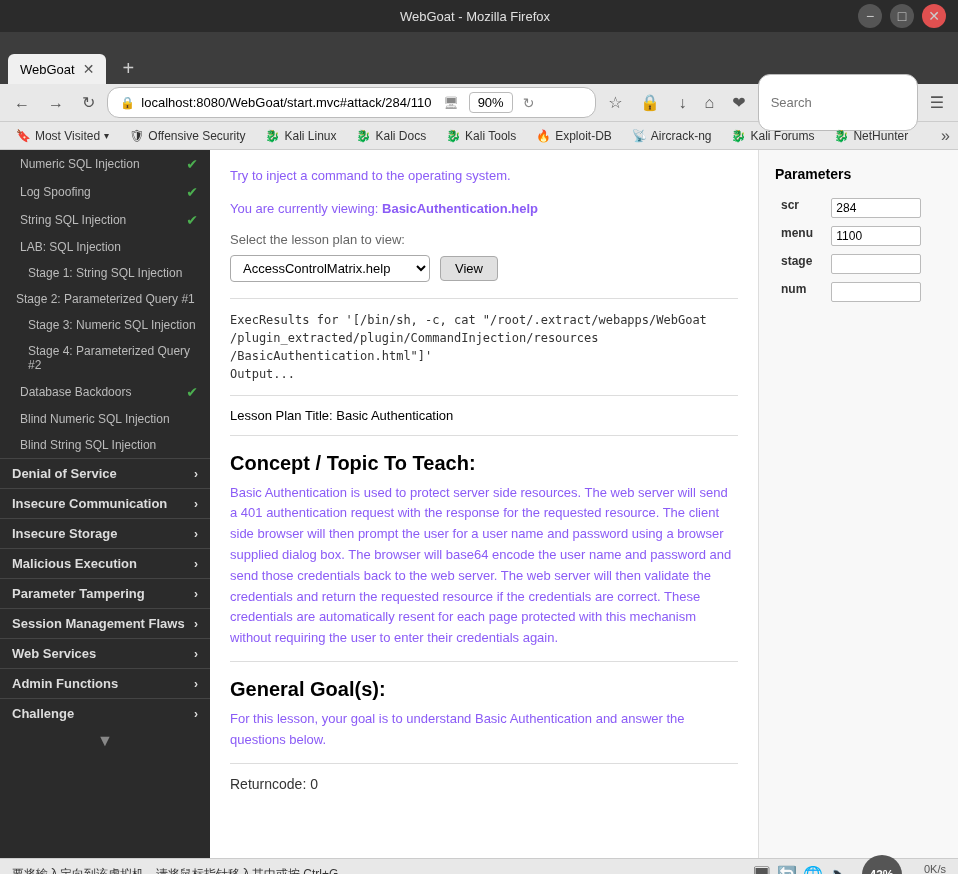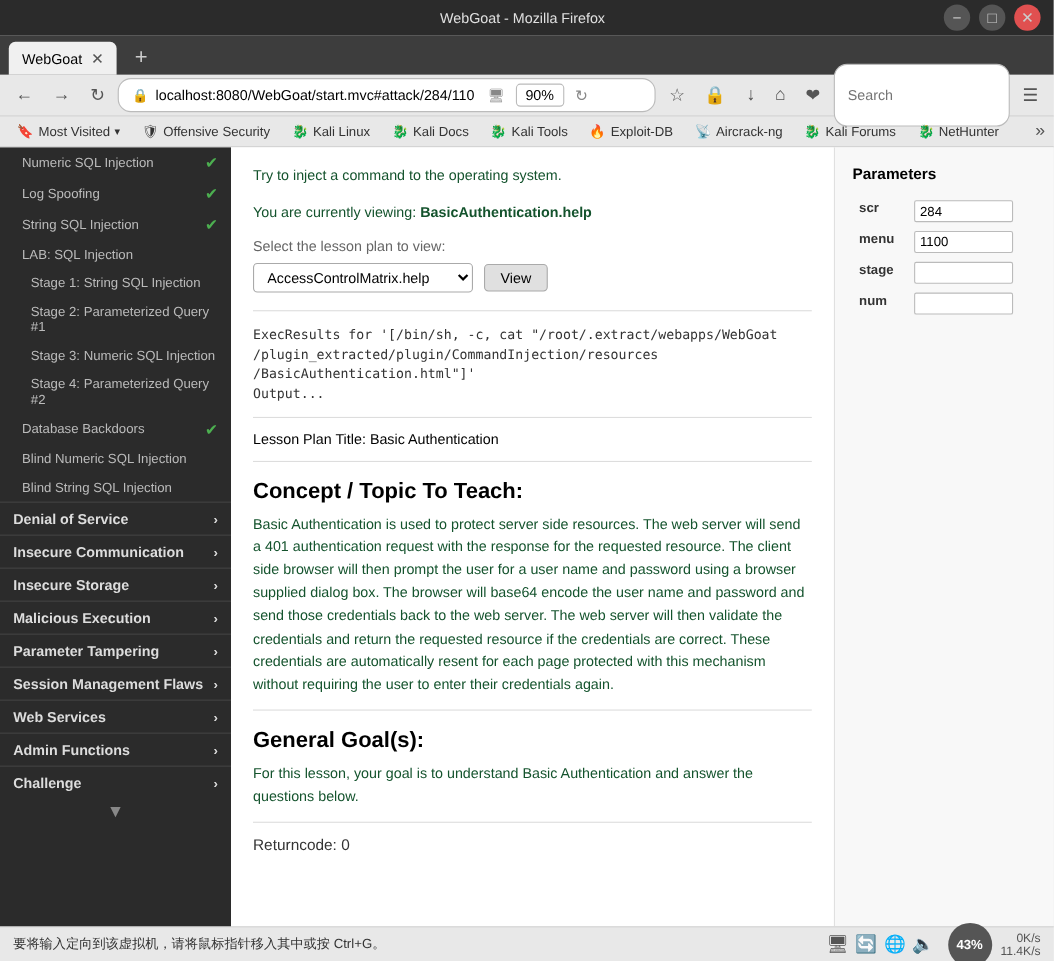--- a/index.html
+++ b/index.html
@@ -20,21 +20,21 @@
     .title-bar-controls { display: flex; gap: 8px; }
     .win-btn {
       width: 24px; height: 24px; border-radius: 50%; border: none; cursor: pointer;
       display: flex; align-items: center; justify-content: center; font-size: 14px;
       background: #555; color: #ccc;
     }
 
     
     .tab-bar {
       background: #3d3d3d;
-      height: 36px;
+      height: 52px;
       display: flex;
       align-items: flex-end;
       padding: 0 8px;
     }
     .tab {
       background: #f0f0f0;
       border-radius: 6px 6px 0 0;
       padding: 6px 12px;
       display: flex;
       align-items: center;
@@ -217,21 +217,21 @@
     .lesson-plan-title span { font-weight: normal; }
 
     .section-heading {
       font-weight: bold;
       margin: 16px 0 8px 0;
       font-size: 20px;
     }
 
     .body-text {
       font-size: 13px;
-      color: #14532d;
+      color: #8b5cf6;
       line-height: 1.6;
       margin-bottom: 12px;
     }
 
     .returncode {
       font-size: 14px;
       color: #333;
       margin-top: 12px;
     }
 
@@ -397,21 +397,21 @@
     <div class="sidebar-item sub">
       <span>String SQL Injection</span>
       <span class="check-icon">✔</span>
     </div>
     <div class="sidebar-item sub">
       <span>LAB: SQL Injection</span>
     </div>
     <div class="sidebar-item sub" style="padding-left:28px;">
       <span>Stage 1: String SQL Injection</span>
     </div>
-    <div class="sidebar-item sub" style="padding-left:28px;">
+    <div class="sidebar-item sub" style="padding-left:16px;">
       <span>Stage 2: Parameterized Query #1</span>
     </div>
     <div class="sidebar-item sub" style="padding-left:28px;">
       <span>Stage 3: Numeric SQL Injection</span>
     </div>
     <div class="sidebar-item sub" style="padding-left:28px;">
       <span>Stage 4: Parameterized Query #2</span>
     </div>
     <div class="sidebar-item sub">
       <span>Database Backdoors</span>

